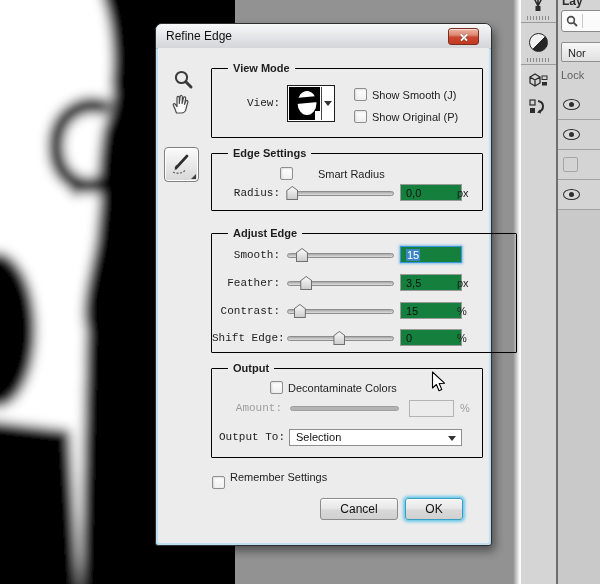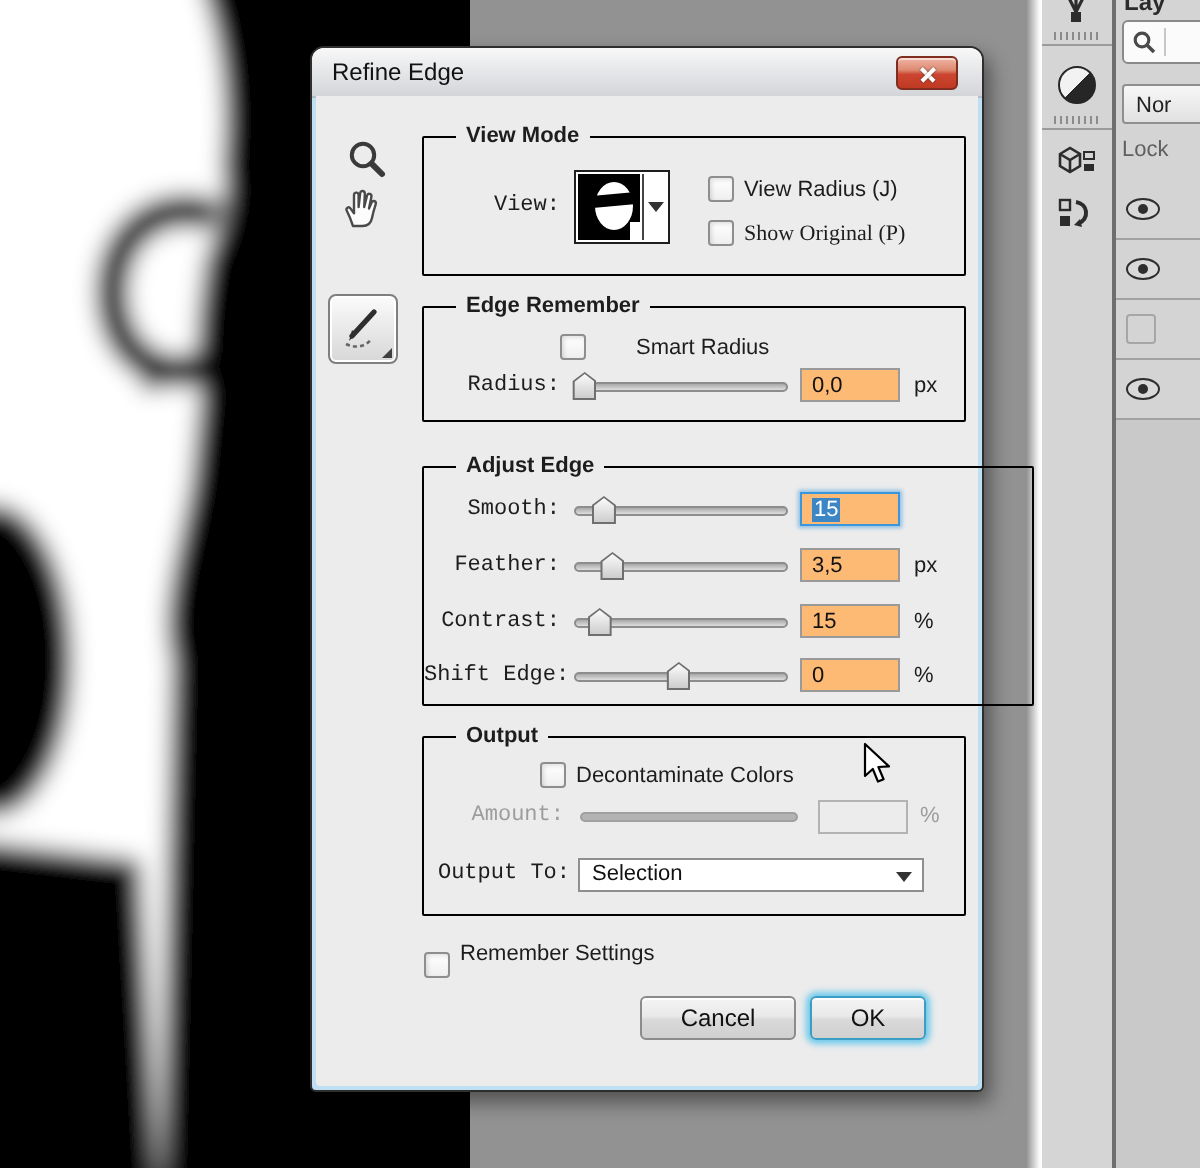--- a/index.html
+++ b/index.html
@@ -68,21 +68,21 @@
   .slider{position:absolute;height:14px;}
   .rail{position:absolute;left:0;right:0;top:5px;height:3px;border:1px solid #8d8d8d;border-radius:3px;
         background:linear-gradient(#a9a9a9,#dedede);}
   .rail.off{background:#b3b3b3;border-color:#a0a0a0;}
   .thumb{position:absolute;top:0;width:12px;height:14px;transform:translateX(-50%);
          clip-path:polygon(50% 0,100% 32%,100% 100%,0 100%,0 32%);background:#6f6f6f;}
   .thumb i{position:absolute;left:1px;right:1px;top:1px;bottom:1px;display:block;
          clip-path:polygon(50% 0,100% 32%,100% 100%,0 100%,0 32%);
          background:linear-gradient(#fbfbfb,#cdcdcd);}
 
-  .field{position:absolute;width:50px;height:17px;background:#fdba74;border:1px solid #9a9a9a;
+  .field{position:absolute;width:62px;height:17px;background:#15803d;border:1px solid #9a9a9a;
          font-size:11px;color:#111;line-height:17px;padding-left:5px;box-sizing:border-box;}
   .field.focus{border-color:#3a96dd;box-shadow:0 0 2px 1px rgba(80,160,220,.6);}
   .field.off{background:#ececec;border-color:#b3b3b3;}
   .seltext{background:#3d86c6;color:#fff;padding:0 1px;}
 
   .dd{position:absolute;height:17px;background:#fff;border:1px solid #8f8f8f;box-sizing:border-box;}
   .dd-text{position:absolute;left:6px;top:0;line-height:15px;font-size:11px;color:#111;}
   .tri-down{position:absolute;width:0;height:0;border-left:4px solid transparent;
             border-right:4px solid transparent;border-top:5px solid #333;}
 
@@ -222,27 +222,27 @@
             <path d="M0 33 L13 33 L6 22 L0 24 Z" fill="#000"></path>
             <rect x="26" y="24" width="5" height="9" fill="#fff"></rect>
           </svg>
         </span>
         <span class="vdiv"></span>
         <span class="varr">
           <span class="tri-down" style="position:static"></span>
         </span>
       </div>
       <span class="cb" style="left:142px;top:19px;"></span>
-      <span class="lbl" style="left:160px;top:20px;">View Radius (J)</span>
+      <span class="lbl" style="left:160px;top:20px;">Show Smooth (J)</span>
       <span class="cb" style="left:142px;top:41px;"></span>
-      <span class="lbl" style="left:160px;top:42px;font-family:Liberation Serif, serif;">Show Original (P)</span>
+      <span class="lbl" style="left:160px;top:42px;">Show Original (P)</span>
     </div>
 
     <div class="gb" style="left:55px;top:129px;width:270px;height:56px;">
-      <span class="gb-legend">Edge Remember</span>
+      <span class="gb-legend">Edge Settings</span>
       <span class="cb" style="left:68px;top:13px;"></span>
       <span class="lbl" style="left:86px;top:14px;margin-left:20px;">Smart Radius</span>
       <span class="lbl r" style="left:5px;top:33px;width:63px;">Radius:</span>
       <div class="slider" style="left:75px;top:32px;width:107px;">
         <span class="rail"></span>
         <span class="thumb" style="left: 5%;">
             <i></i>
           </span>
       </div>
       <div class="field" style="left:188px;top:30px;">

